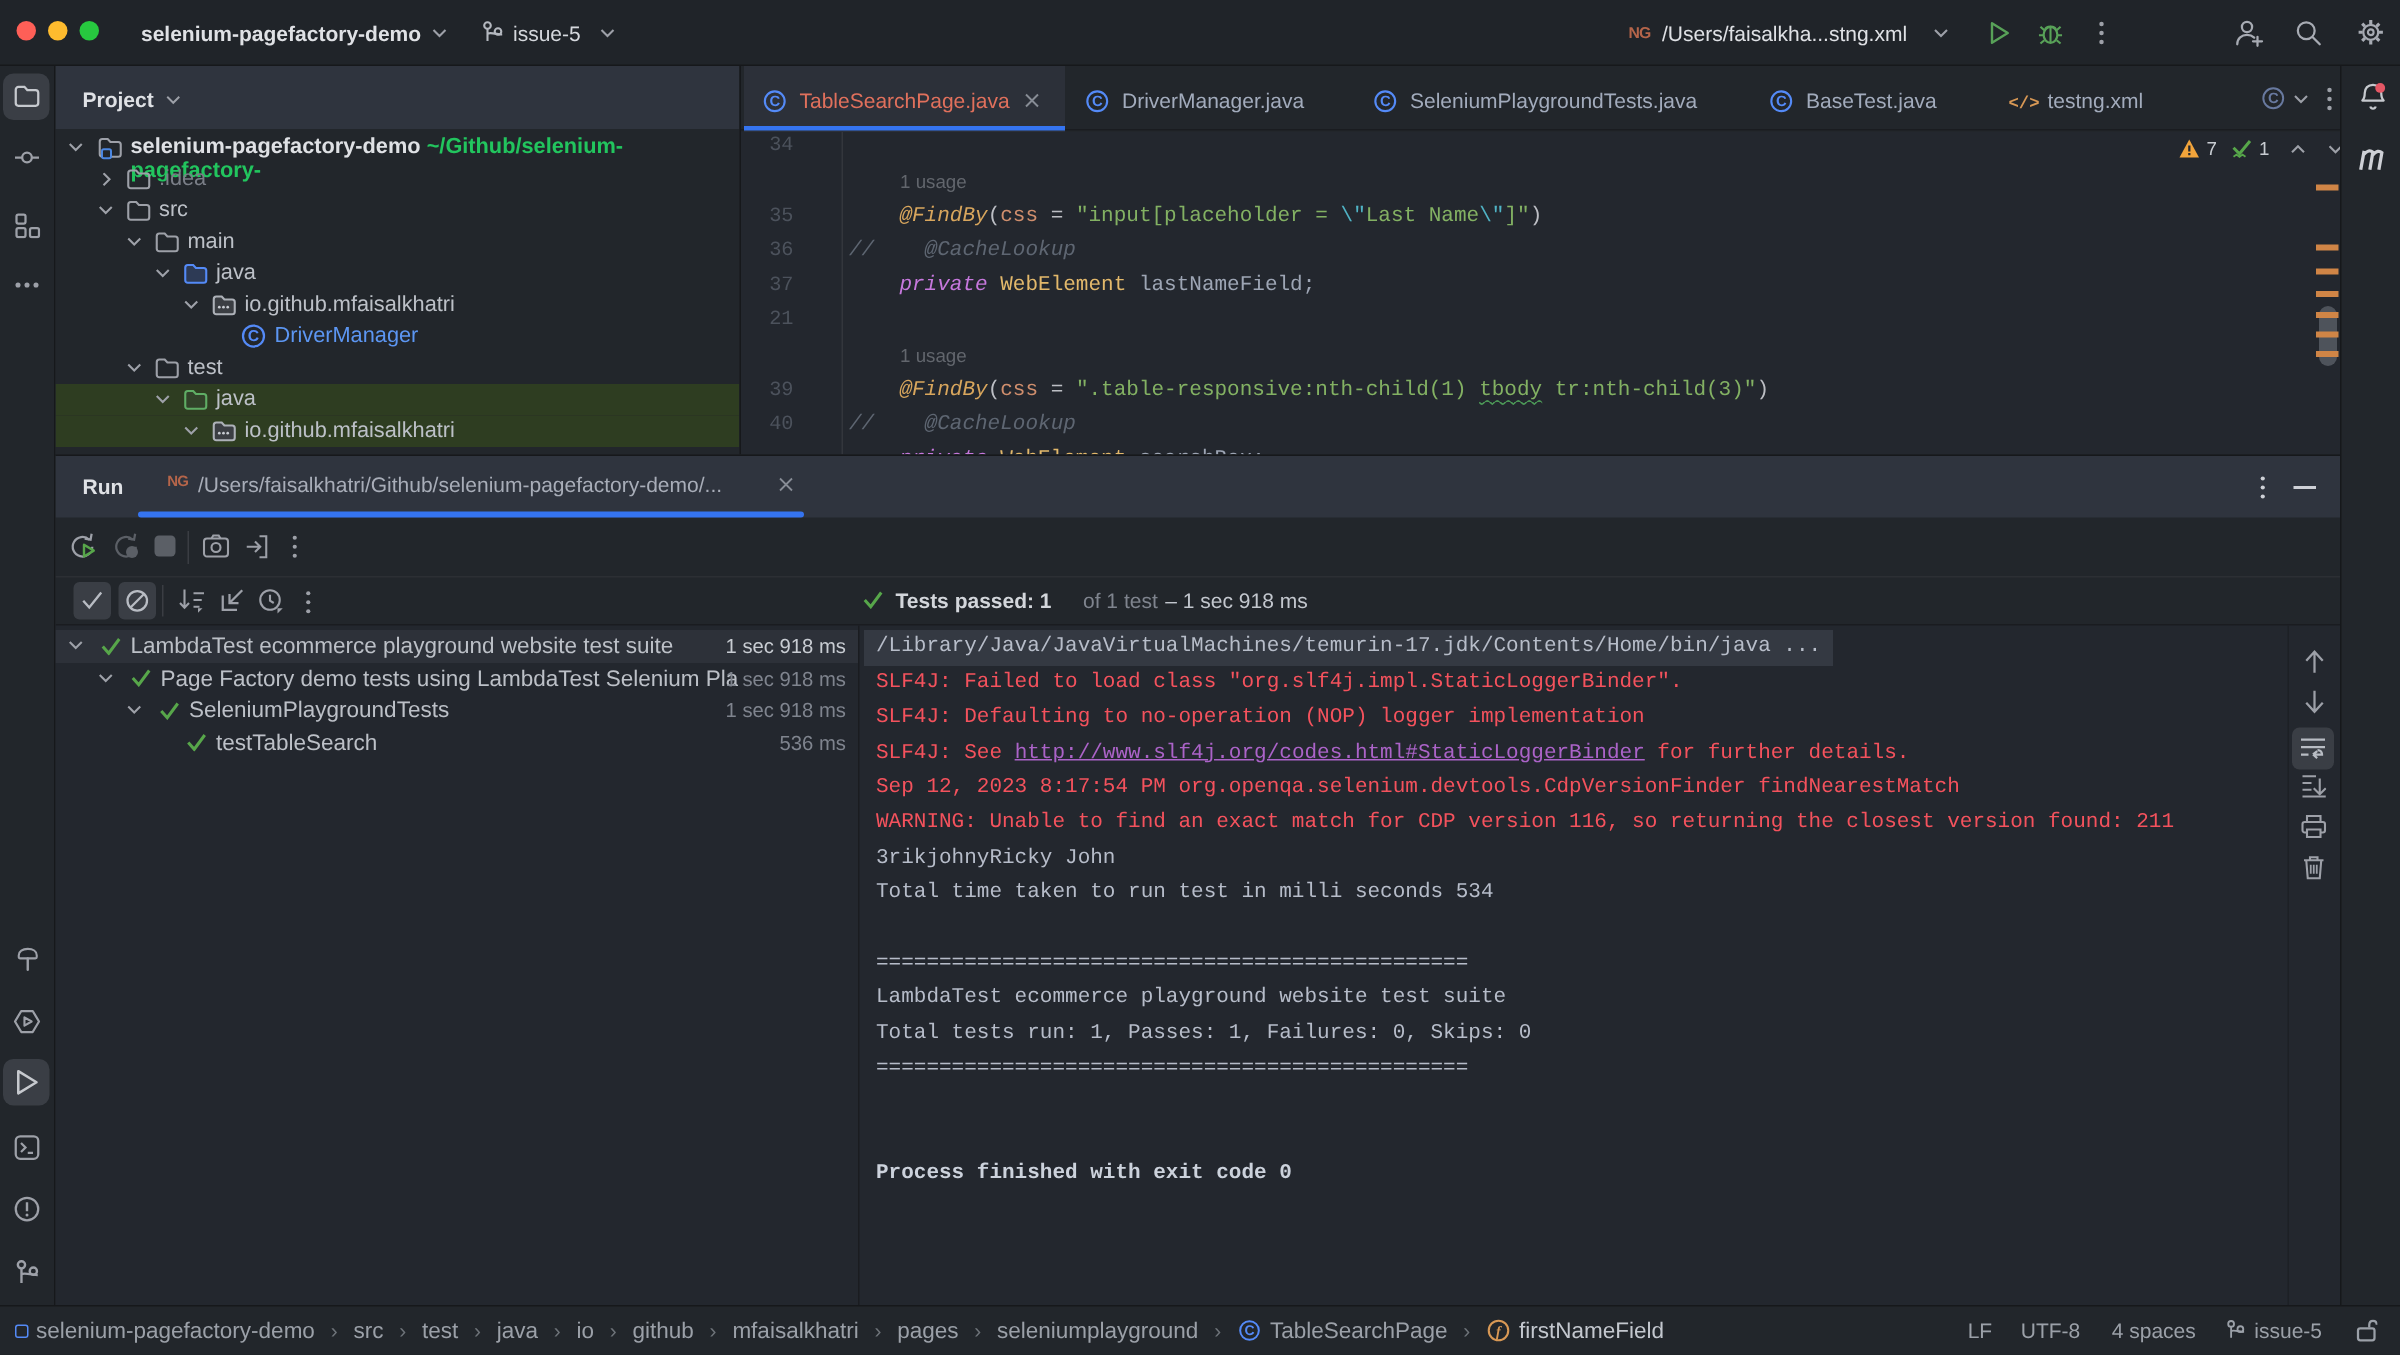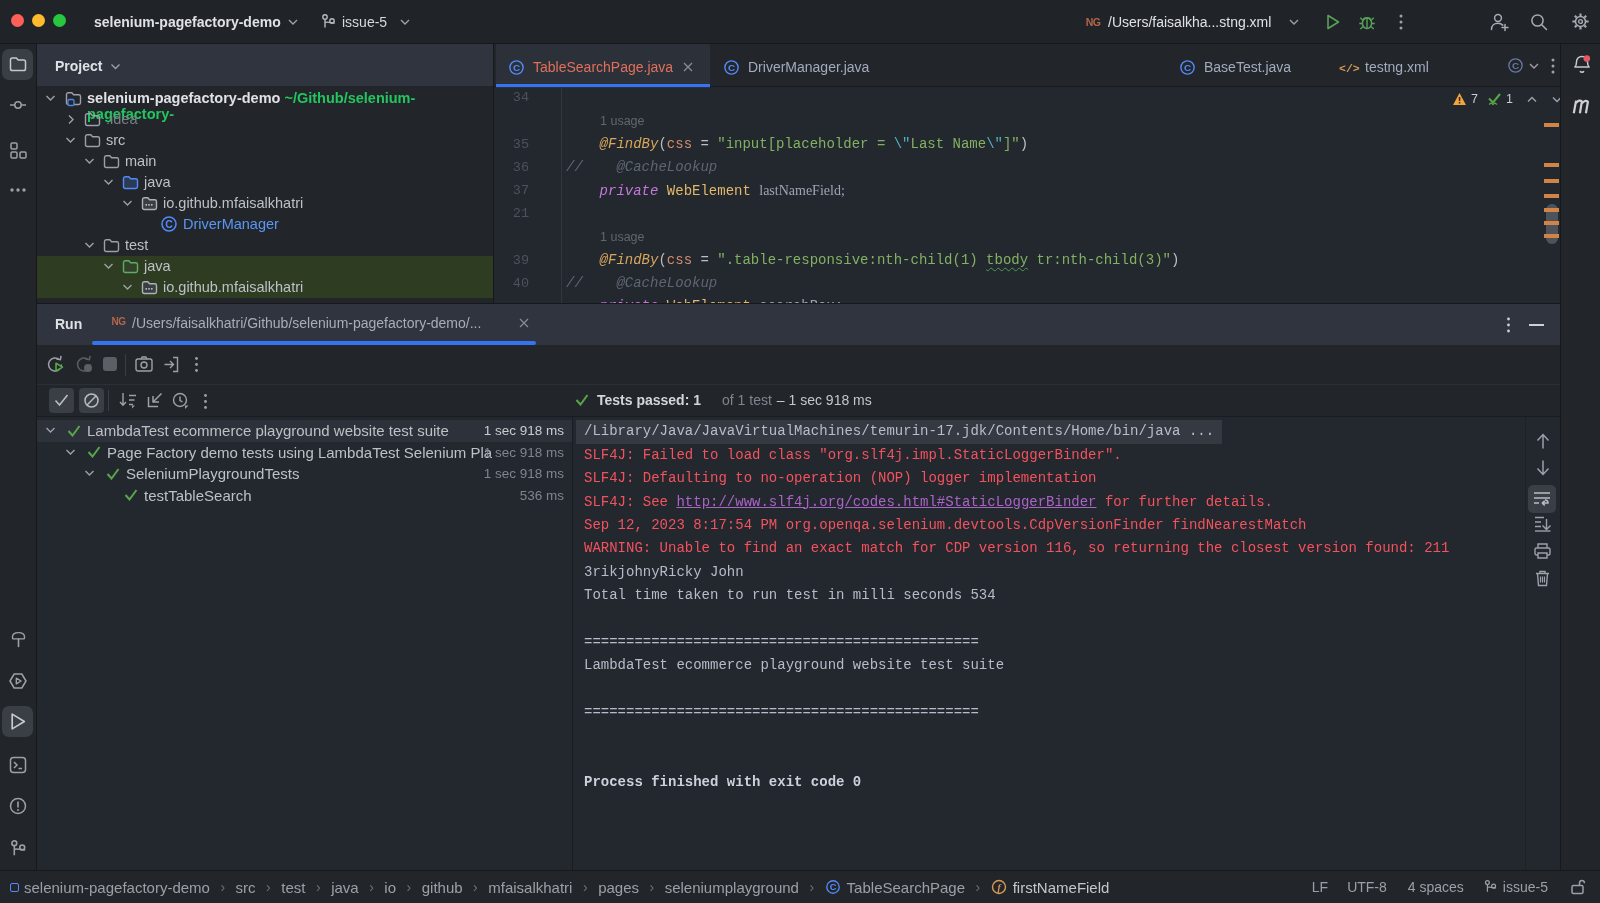--- a/index.html
+++ b/index.html
@@ -292,20 +292,26 @@
             <path d="M1 1l8 8M9 1l-8 8" stroke="#878c95" stroke-width="1.3"></path>
           </svg>
       <div class="abs" style="left:0;top:39.5px;width:214px;height:3.5px;background:#3574f0;"></div>
     </div>
     <div class="tab" style="left:222px;width:188px;">
       <svg style="margin-left:7px;" width="17" height="17" viewBox="0 0 18 18">
             <use href="#classC"></use>
           </svg>
       <span style="margin-left:8px;">DriverManager.java</span>
     </div>
+    <div class="tab" style="left:414px;width:268px;">
+      <svg style="margin-left:7px;" width="17" height="17" viewBox="0 0 18 18">
+            <use href="#classC"></use>
+          </svg>
+      <span style="margin-left:8px;">SeleniumPlaygroundTests.java</span>
+    </div>
     <div class="tab" style="left:678px;width:135px;">
       <svg style="margin-left:7px;" width="17" height="17" viewBox="0 0 18 18">
             <use href="#classC"></use>
           </svg>
       <span style="margin-left:8px;">BaseTest.java</span>
     </div>
     <div class="tab" style="left:838px;width:118px;">
       <svg style="margin-left:7px;margin-top:3px;" width="22" height="15" viewBox="0 0 22 15">
             <text x="0" y="11" font-size="11.5" font-weight="bold" fill="#d89855" font-family="Liberation Mono">&lt;/&gt;</text>
           </svg>
@@ -335,21 +341,21 @@
     <div class="lnum" style="left:8px;top:44.8px;">35</div>
     <div class="lnum" style="left:8px;top:68px;">36</div>
     <div class="lnum" style="left:8px;top:91.2px;">37</div>
     <div class="lnum" style="left:8px;top:114.4px;">21</div>
     <div class="lnum" style="left:8px;top:160.8px;">39</div>
     <div class="lnum" style="left:8px;top:184px;">40</div>
 
     <div class="cline" style="top:21.6px;left:106px;font-family:'Liberation Sans',sans-serif;font-size:12.5px;color:#62666d;">1 usage</div>
     <div class="cline" style="top:44.8px;left:72px;"><span style="color:#d8a65d;font-style:italic;">    @FindBy</span><span style="color:#bcbec4;">(</span><span style="color:#cf8e6d;">css </span><span style="color:#bcbec4;">= </span><span style="color:#83b163;">"input[placeholder = </span><span style="color:#50b3c5;">\"</span><span style="color:#83b163;">Last Name</span><span style="color:#50b3c5;">\"</span><span style="color:#83b163;">]"</span><span style="color:#bcbec4;">)</span></div>
     <div class="cline" style="top:68px;left:72px;color:#5e6672;font-style:italic;">//    @CacheLookup</div>
-    <div class="cline" style="top:91.2px;left:72px;"><span style="color:#c678dd;font-style:italic;">    private </span><span style="color:#e2b86b;">WebElement </span><span style="color:#9da5b4;font-family:Liberation Serif, serif;">lastNameField;</span></div>
+    <div class="cline" style="top:91.2px;left:72px;"><span style="color:#c678dd;font-style:italic;">    private </span><span style="color:#e2b86b;">WebElement </span><span style="color:#9da5b4;">lastNameField;</span></div>
     <div class="cline" style="top:137.6px;left:106px;font-family:'Liberation Sans',sans-serif;font-size:12.5px;color:#62666d;">1 usage</div>
     <div class="cline" style="top:160.8px;left:72px;"><span style="color:#d8a65d;font-style:italic;">    @FindBy</span><span style="color:#bcbec4;">(</span><span style="color:#cf8e6d;">css </span><span style="color:#bcbec4;">= </span><span style="color:#83b163;">".table-responsive:nth-child(1) <span style="text-decoration:underline wavy #4c9a57 1px;text-underline-offset:3px;">tbody</span> tr:nth-child(3)"</span><span style="color:#bcbec4;">)</span></div>
     <div class="cline" style="top:184px;left:72px;color:#5e6672;font-style:italic;">//    @CacheLookup</div>
     <div class="cline" style="top:207.2px;left:72px;"><span style="color:#c678dd;font-style:italic;">    private </span><span style="color:#e2b86b;">WebElement </span><span style="color:#9da5b4;">searchBox;</span></div>
 
     <div class="abs row" style="left:958px;top:2px;height:18px;">
       <svg width="15" height="14" viewBox="0 0 15 14">
             <path d="M7.5 1L14 13H1z" fill="#f2a43b"></path>
             <rect x="6.8" y="5" width="1.5" height="4" fill="#23272e"></rect>
             <rect x="6.8" y="10" width="1.5" height="1.5" fill="#23272e"></rect>
@@ -541,20 +547,21 @@
       <div class="conline" style="top:3.3px;color:#b7bdc9;">/Library/Java/JavaVirtualMachines/temurin-17.jdk/Contents/Home/bin/java ...</div>
       <div class="conline" style="top:26.7px;color:#f4525d;">SLF4J: Failed to load class "org.slf4j.impl.StaticLoggerBinder".</div>
       <div class="conline" style="top:50.1px;color:#f4525d;">SLF4J: Defaulting to no-operation (NOP) logger implementation</div>
       <div class="conline" style="top:73.5px;color:#f4525d;">SLF4J: See <span style="color:#ab63c8;text-decoration:underline;">http://www.slf4j.org/codes.html#StaticLoggerBinder</span> for further details.</div>
       <div class="conline" style="top:96.9px;color:#f4525d;">Sep 12, 2023 8:17:54 PM org.openqa.selenium.devtools.CdpVersionFinder findNearestMatch</div>
       <div class="conline" style="top:120.3px;color:#f4525d;">WARNING: Unable to find an exact match for CDP version 116, so returning the closest version found: 211</div>
       <div class="conline" style="top:143.7px;">3rikjohnyRicky John</div>
       <div class="conline" style="top:167.1px;">Total time taken to run test in milli seconds 534</div>
       <div class="conline" style="top:213.9px;">===============================================</div>
       <div class="conline" style="top:237.3px;">LambdaTest ecommerce playground website test suite</div>
+      <div class="conline" style="top:260.7px;">Total tests run: 1, Passes: 1, Failures: 0, Skips: 0</div>
       <div class="conline" style="top:284.1px;">===============================================</div>
       <div class="conline" style="top:354.3px;color:#ccd2dc;font-weight:bold;">Process finished with exit code 0</div>
     </div>
 
     <div class="abs" id="conicons" style="left:1488px;top:0;width:35px;height:455px;border-left:1px solid #1d2025;">
       <svg class="abs" style="left:9px;top:16px;" width="16" height="17" viewBox="0 0 16 17">
             <path d="M8 15.5V2 M2.5 7.5L8 1.5l5.5 6" stroke="#9da0a8" stroke-width="1.5" fill="none"></path>
           </svg>
       <svg class="abs" style="left:9px;top:42px;" width="16" height="17" viewBox="0 0 16 17">
             <path d="M8 1.5V15 M2.5 9.5L8 15.5l5.5-6" stroke="#9da0a8" stroke-width="1.5" fill="none"></path>

